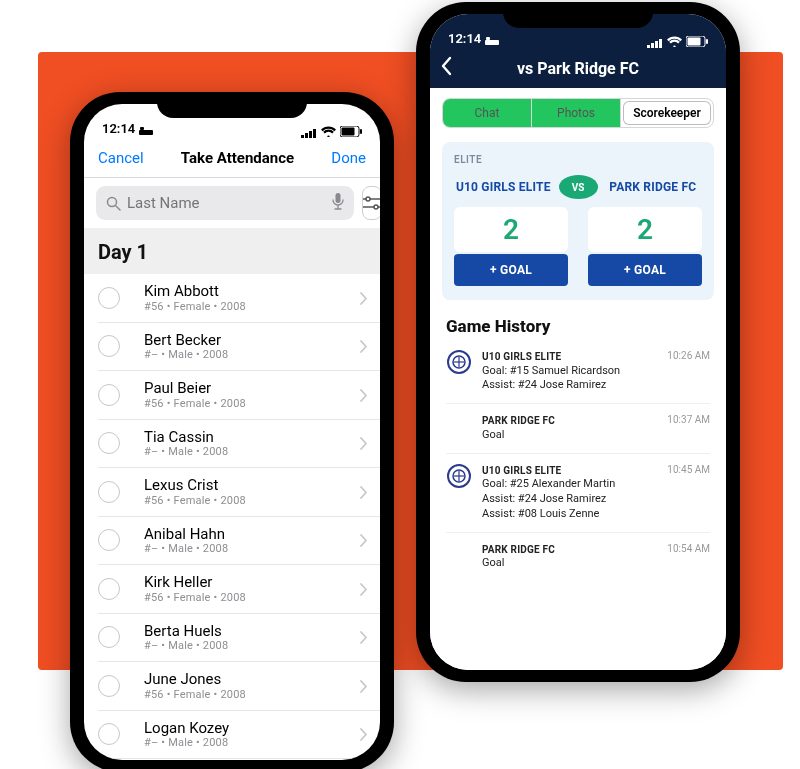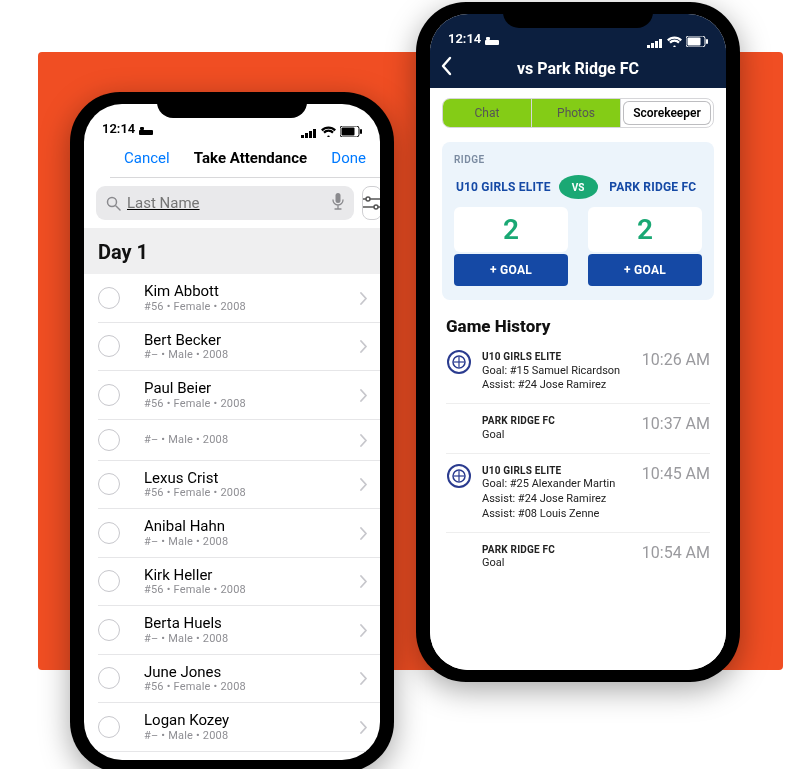--- a/index.html
+++ b/index.html
@@ -17,24 +17,24 @@
   .status { height:34px; display:flex; align-items:flex-end; justify-content:space-between; padding:0 18px 2px; font-size:13px; font-weight:600; }
   .status-left { display:flex; align-items:center; gap:4px; }
   .status-right { display:flex; align-items:center; gap:4px; }
   .status.dark { color:#fff; }
   .bed-icon { width:14px; height:10px; display:inline-block; }
   .sig-bars { width:16px; height:10px; display:inline-block; }
   .wifi { width:15px; height:11px; }
   .batt { width:22px; height:11px; }
 
   
-  .navbar-l { height:40px; display:flex; align-items:center; justify-content:space-between; padding:0 14px; border-bottom:1px solid #d8d8da;margin-left:26px; }
+  .navbar-l { height:40px; display:flex; align-items:center; justify-content:space-between; padding:0 14px; border-bottom:1px solid #d8d8da; }
   .nav-btn { color:#007aff; font-size:15px; }
   .nav-title { font-size:15px; font-weight:700; color:#000; }
-  .searchrow { display:flex; gap:8px; padding:8px 12px; background:#fff;text-decoration:underline; }
+  .searchrow { display:flex; gap:8px; padding:8px 12px; background:#fff; }
   .searchbox { flex:1; background:#e9e9eb; border-radius:9px; height:34px; display:flex; align-items:center; padding:0 10px; color:#8a8a8e; font-size:15px; gap:6px; }
   .searchbox input { border:none; background:transparent; outline:none; flex:1; font-size:15px; color:#000; }
   .mic { margin-left:auto; color:#8a8a8e; }
   .filter-btn { width:34px; height:34px; border:1px solid #cfcfd2; border-radius:8px; display:flex; align-items:center; justify-content:center; color:#555; }
   .section-h { background:#efeff0; padding:12px 14px 10px; font-size:20px; font-weight:700; color:#111; }
   .roster { flex:1; overflow:hidden; padding-left:14px; }
   .row { display:flex; align-items:center; gap:24px; padding:9px 12px 9px 0; border-bottom:1px solid #e6e6e8; }
   .row:last-child { border-bottom:none; }
   .radio { width:22px; height:22px; border:1.5px solid #c7c7cc; border-radius:50%; flex-shrink:0; }
   .row-main { flex:1; min-width:0; }
@@ -45,42 +45,42 @@
   
   .screen-r { background:#0c1f3f; }
   .navbar-r { background:#0c1f3f; color:#fff; height:40px; display:flex; align-items:center; justify-content:center; position:relative; padding:0 14px; }
   .back-chev { position:absolute; left:10px; color:#fff; font-size:22px; line-height:1; }
   .nav-title-r { font-size:16px; font-weight:700; }
   .body-r { flex:1; background:#fff; display:flex; flex-direction:column; overflow:hidden; }
   .seg { display:flex; margin:10px 12px; border:1px solid #d6d6d9; border-radius:8px; overflow:hidden; height:30px; font-size:12px; }
   .seg > div { flex:1; display:flex; align-items:center; justify-content:center; color:#555; border-right:1px solid #d6d6d9; }
   .seg > div:last-child { border-right:none; }
   .seg > .sel { background:#fff; font-weight:600; color:#000; box-shadow:inset 0 0 0 1px #bdbdc0; border-radius:6px; margin:2px; border:none; }
-  .seg > div:not(.sel){ background:#84cc16; }
+  .seg > div:not(.sel){ background:#22c55e; }
 
   .scorecard { margin:4px 12px 10px; background:#ecf4fb; border-radius:8px; padding:12px 12px 14px; }
   .sc-label { font-size:10px; letter-spacing:.5px; color:#7a8aa0; font-weight:600; margin-bottom:10px; }
   .teamsrow { display:flex; align-items:center; justify-content:space-between; text-align:center; }
   .teamname { font-size:12px; font-weight:700; color:#1549a5; letter-spacing:.2px; flex:1; }
   .vs-badge { width:39px; height:24px; border-radius:50%; background:#1aa874; color:#fff; font-size:10px; font-weight:700; display:flex; align-items:center; justify-content:center; margin:0 6px; }
   .scorerow { display:flex; gap:20px; margin-top:8px; }
   .scorebox { flex:1; background:#fff; border-radius:6px; text-align:center; font-size:28px; font-weight:600; color:#1aa874; padding:6px 0; }
   .goalrow { display:flex; gap:20px; margin-top:2px; }
   .goalbtn { flex:1; background:#1549a5; color:#fff; text-align:center; font-size:12px; font-weight:700; border-radius:4px; padding:9px 0; letter-spacing:.3px; }
 
   .gh-title { font-size:17px; font-weight:800; color:#111; padding:6px 16px 4px; }
   .history { padding:0 16px 10px; }
   .h-item { display:flex; gap:10px; padding:10px 0; border-bottom:1px solid #eee; }
   .h-item:last-child{border-bottom:none;}
   .h-icon { width:26px; display:flex; justify-content:center; }
   .badge-logo { width:24px; height:24px; border-radius:50%; border:2px solid #2a3b8f; display:flex; align-items:center; justify-content:center; }
   .badge-logo svg{display:block;}
   .h-body { flex:1; font-size:11px; color:#222; line-height:1.35; }
   .h-team { font-size:10px; font-weight:700; color:#222; letter-spacing:.2px; }
-  .h-time { font-size:16px; color:#9a9a9e; }
+  .h-time { font-size:10px; color:#9a9a9e; }
 </style>
 </head>
 <body>
 
 <div class="orange-bg"></div>
 
 <div class="phone phone-right">
   <div class="notch"></div>
   <div class="screen screen-r" style="background:#fff;">
     <div style="background:#0c1f3f;">
@@ -122,21 +122,21 @@
     </div>
 
     <div class="body-r">
       <div class="seg">
         <div>Chat</div>
         <div>Photos</div>
         <div class="sel">Scorekeeper</div>
       </div>
 
       <div class="scorecard">
-        <div class="sc-label">RIDGE</div>
+        <div class="sc-label">ELITE</div>
         <div class="teamsrow">
           <div class="teamname">U10 GIRLS ELITE</div>
           <div class="vs-badge">VS</div>
           <div class="teamname">PARK RIDGE FC</div>
         </div>
         <div class="scorerow">
           <div class="scorebox">2</div>
           <div class="scorebox">2</div>
         </div>
         <div class="goalrow">
@@ -293,20 +293,21 @@
             <div class="row-name">Paul Beier</div>
             <div class="row-sub">#56 • Female • 2008</div>
           </div>
           <div class="chev"><svg width="8" height="13" viewBox="0 0 8 13">
               <path d="M1 1l5 5.5L1 12" stroke="#c7c7cc" stroke-width="1.8" fill="none" stroke-linecap="round" stroke-linejoin="round"></path>
             </svg></div>
         </div>
         <div class="row">
           <div class="radio"></div>
           <div class="row-main">
+            <div class="row-name">Tia Cassin</div>
             <div class="row-sub">#– • Male • 2008</div>
           </div>
           <div class="chev"><svg width="8" height="13" viewBox="0 0 8 13">
               <path d="M1 1l5 5.5L1 12" stroke="#c7c7cc" stroke-width="1.8" fill="none" stroke-linecap="round" stroke-linejoin="round"></path>
             </svg></div>
         </div>
         <div class="row">
           <div class="radio"></div>
           <div class="row-main">
             <div class="row-name">Lexus Crist</div>

